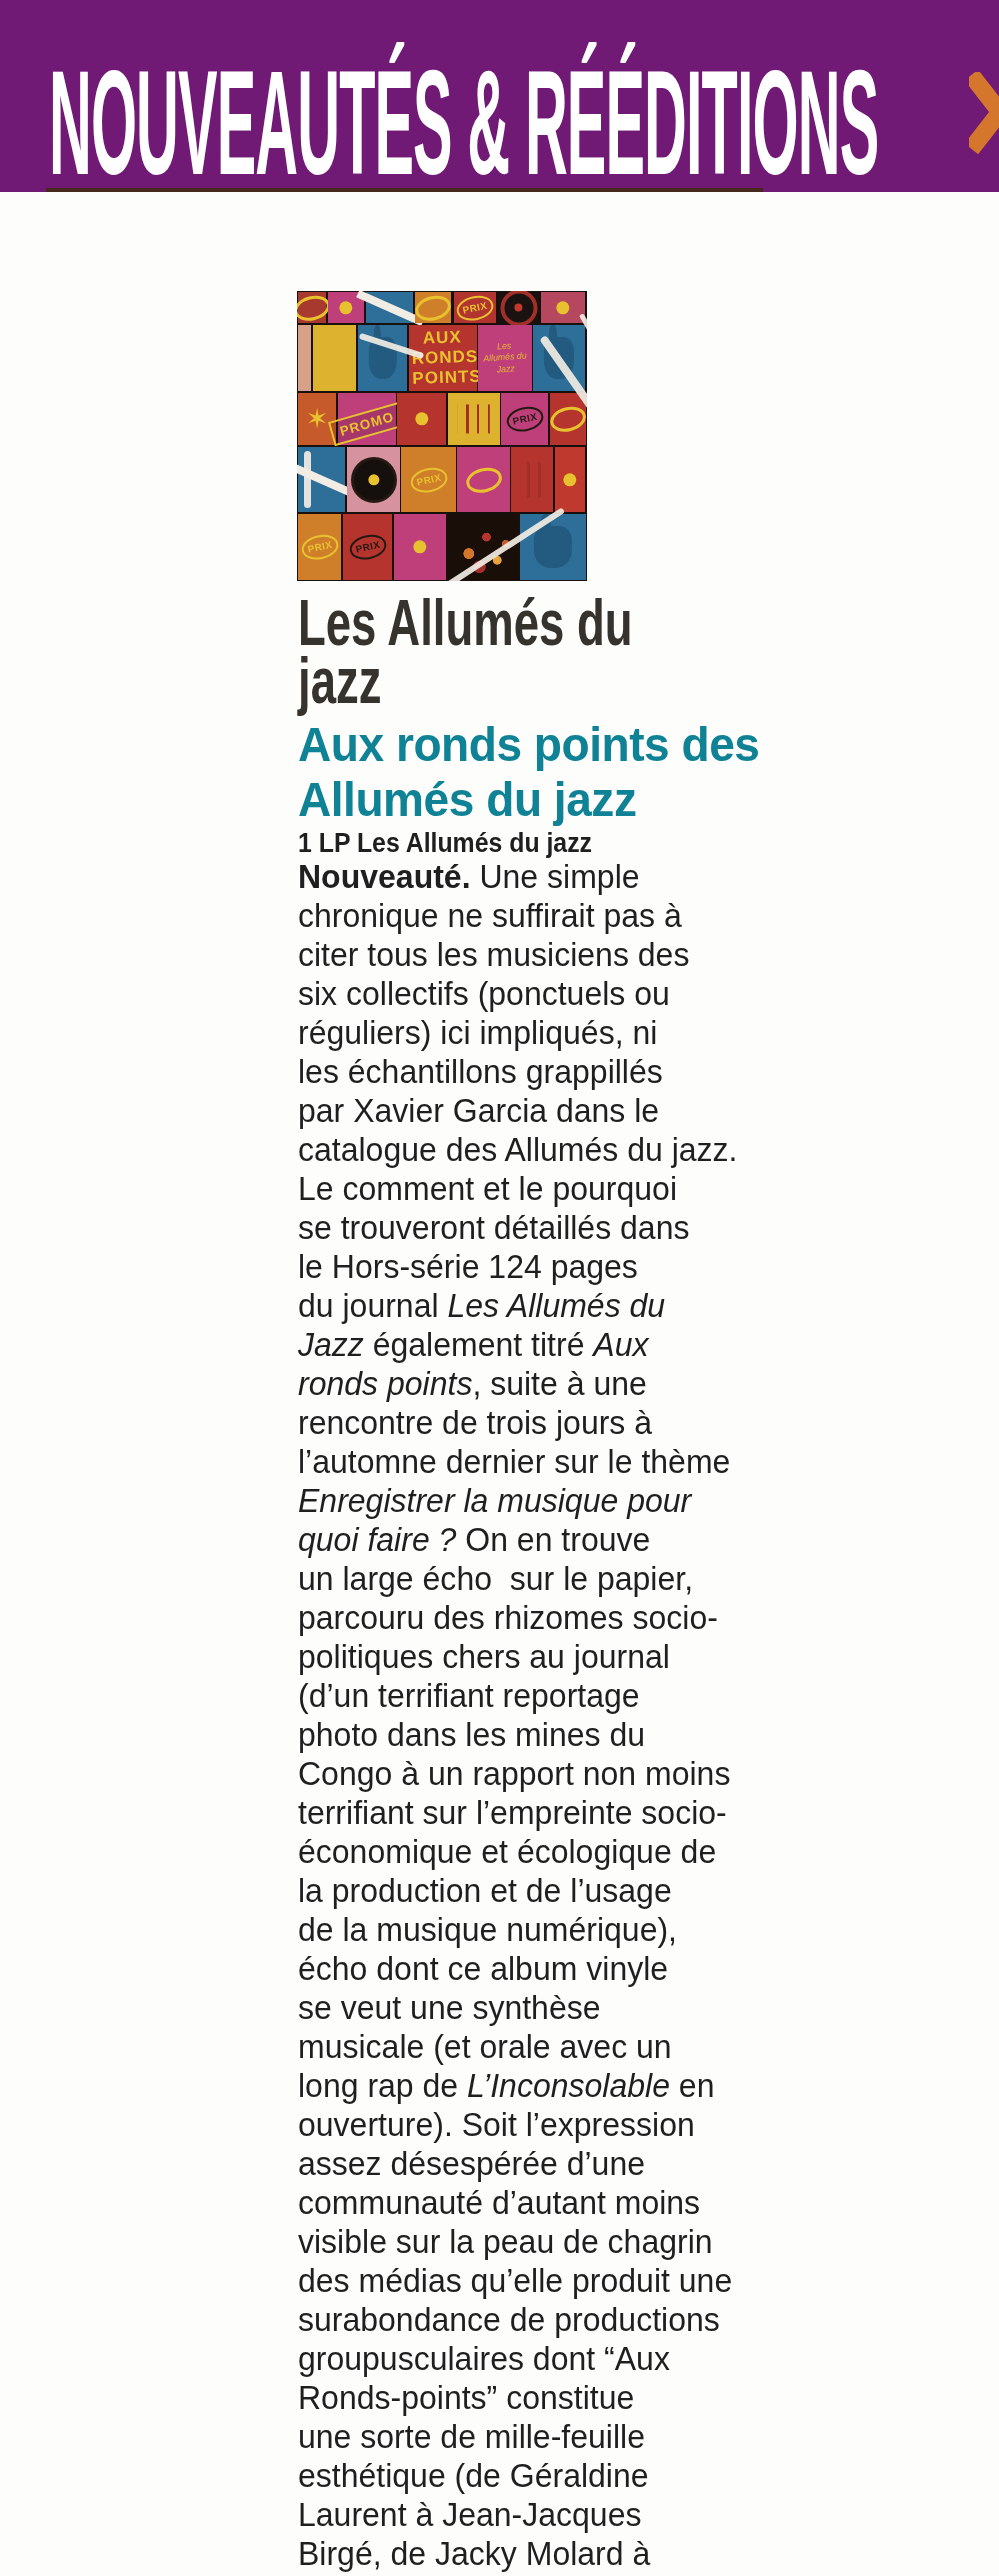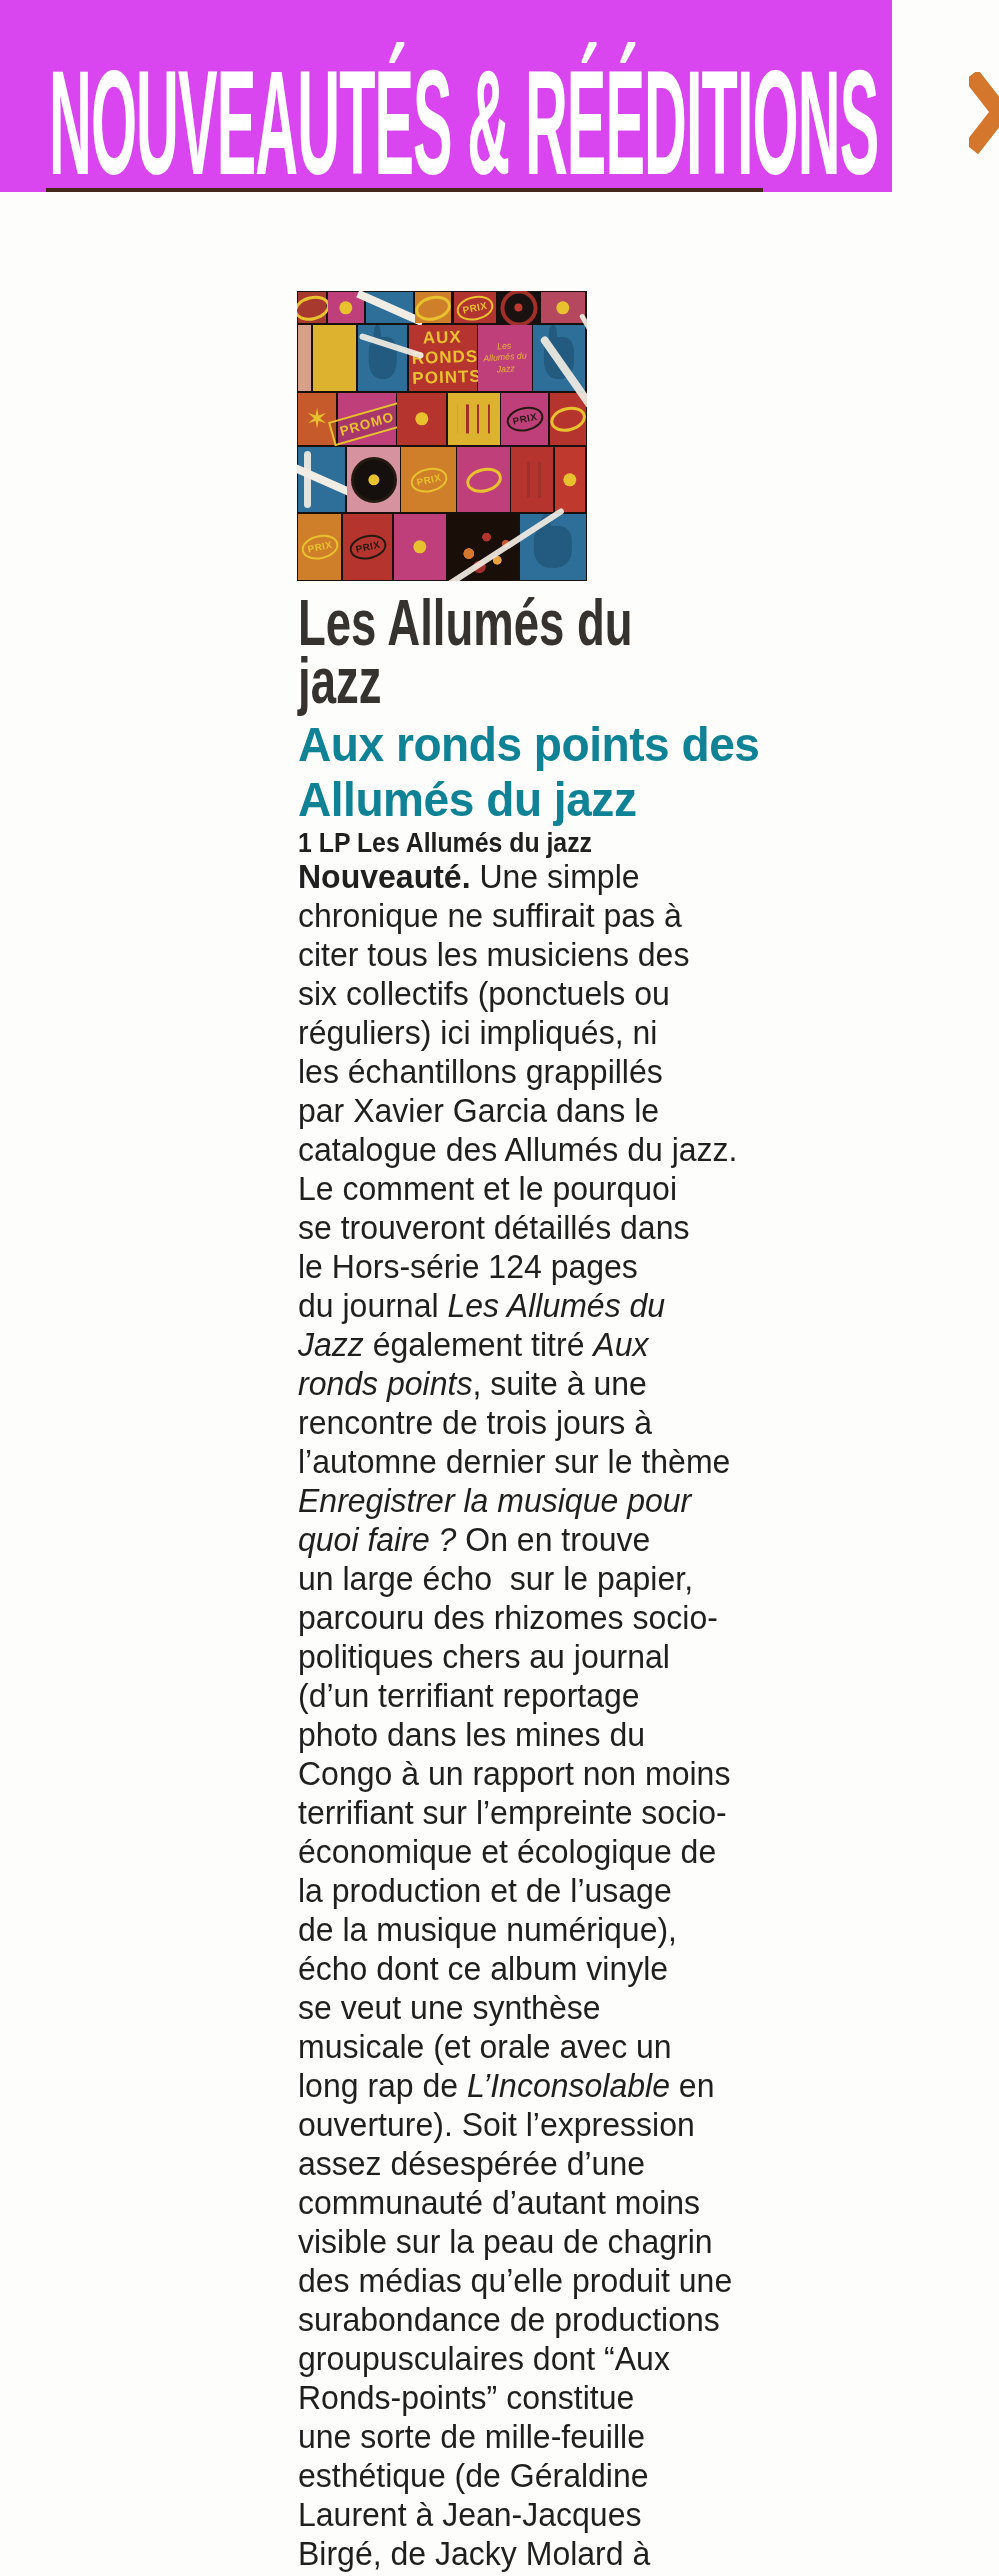--- a/index.html
+++ b/index.html
@@ -1,21 +1,21 @@
 <!DOCTYPE html>
 <html style="font-size:8.2px"><head>
 <meta charset="utf-8">
 <style>
   html,body{margin:0;padding:0;}
   body{width:999px;height:2988px;position:relative;background:#fdfdfb;
        font-family:"Liberation Sans", sans-serif;overflow:hidden;}
   .abs{position:absolute;}
 
   
-  #header-band{left:0;top:0;width:892px;height:192px;background:#d946ef;}
+  #header-band{left:0;top:0;width:999px;height:192px;background:#701a75;}
   #header-title{left:49px;top:49px;color:#ffffff;font-weight:bold;font-size:148px;
     letter-spacing:-2.1px;white-space:pre;transform:scaleX(0.40);transform-origin:left top;line-height:1;}
   #header-underline{left:46px;top:188px;width:717px;height:3.6px;background:#46291d;}
   #header-chevron{left:969px;top:72px;width:31px;height:82px;overflow:hidden;}
 
   
   #cover{left:297px;top:291px;width:290px;height:290px;background:#17100d;overflow:hidden;}
   .tile{position:absolute;}
   .mark{position:absolute;left:50%;top:50%;transform:translate(-50%,-50%);}
   .m-dot{width:13.4px;height:13.4px;border-radius:50%;background:#e8c22e;}

